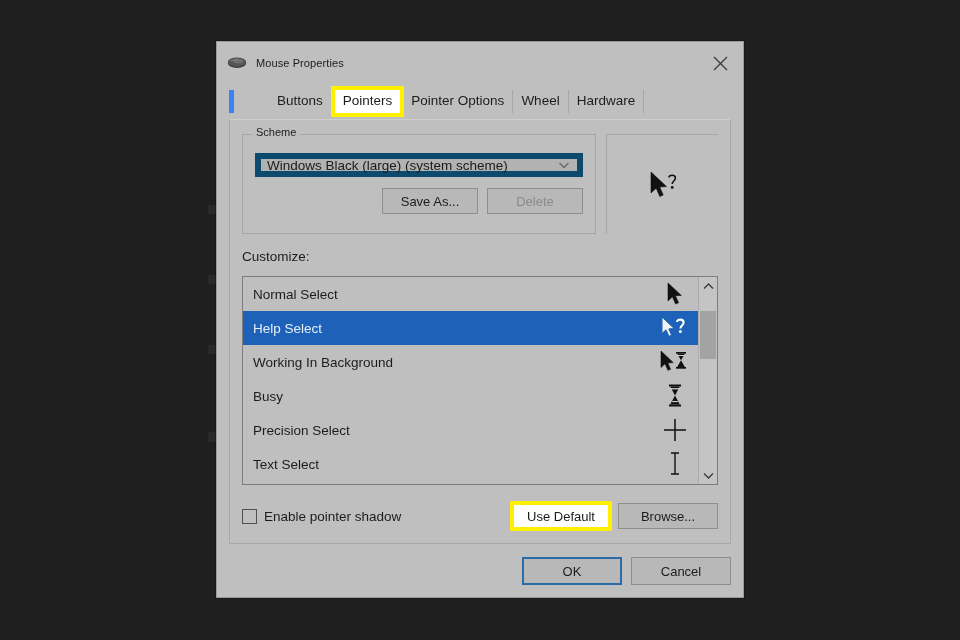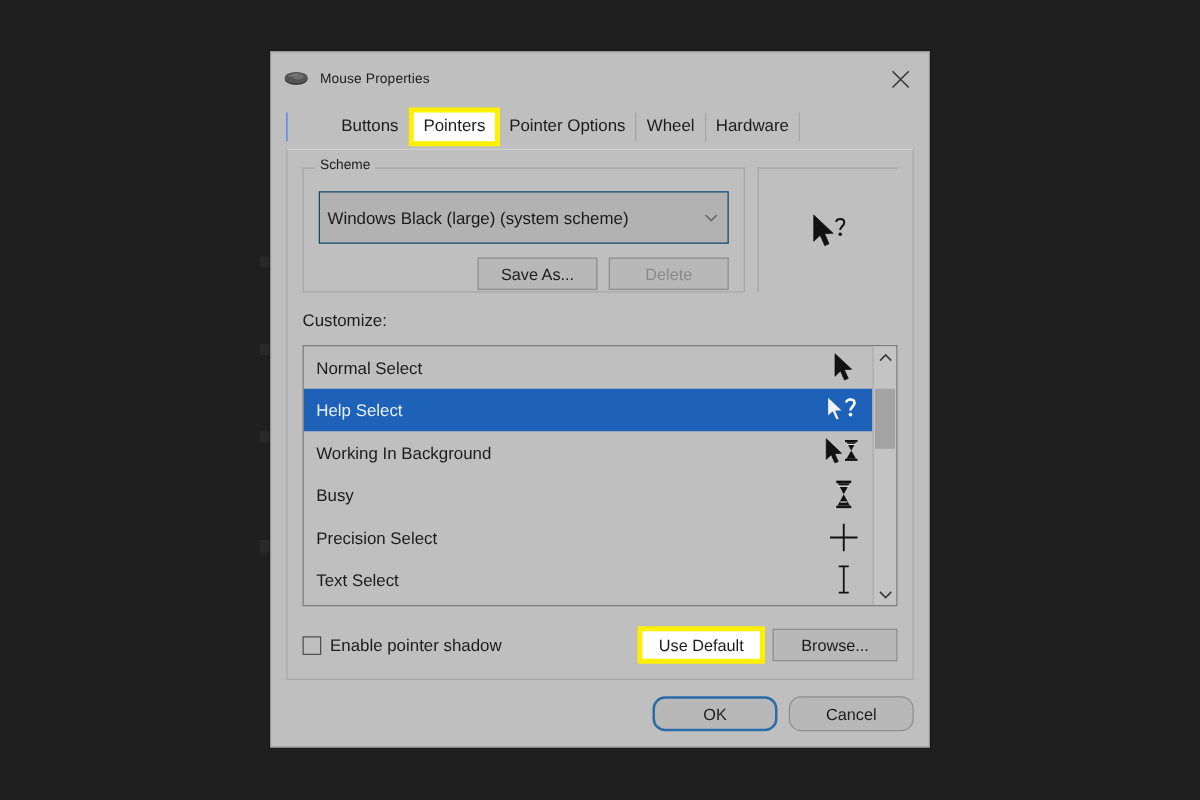--- a/index.html
+++ b/index.html
@@ -82,21 +82,21 @@
   }
   .tab {
     font-size: 13.5px;
     color: #1c1c1c;
     padding: 3px 8px 4px 8px;
     border-right: 1px solid #a6a6a6;
     line-height: 16px;
     cursor: default;
     white-space: nowrap;
   }
-  .tab.first { border-left: 1px solid #3b82f6; padding-left: 43px; }
+  .tab.first { border-left: 5px solid #3b82f6; padding-left: 43px; }
   .tab.highlight {
     background: #ffffff;
     box-shadow: 0 0 0 4px #ffef00;
     position: relative;
     z-index: 3;
     border-right: none;
     margin: 0 3px;
   }
 
   .tabpanel {
@@ -125,23 +125,23 @@
     position: absolute;
     top: -9px;
     left: 9px;
     background: #bfbfbf;
     padding: 0 4px;
     font-size: 11px;
     color: #1c1c1c;
   }
   .combo {
     margin: 18px 12px 0 12px;
-    height: 42px;
+    height: 24px;
     background: #b2b2b2;
-    border: 1px solid #0c4a6e;
+    border: 6px solid #0c4a6e;
     display: flex;
     align-items: center;
     padding: 0 6px;
     box-sizing: border-box;
     cursor: default;
   }
   .combo-text {
     flex: 1;
     font-size: 13.5px;
     color: #1a1a1a;
@@ -301,21 +301,20 @@
     display: flex;
     align-items: center;
     justify-content: flex-end;
     padding-right: 12px;
     box-sizing: border-box;
     gap: 9px;
   }
   .btn-footer {
     min-width: 100px;
     height: 28px;
-    border-radius: 10px;
   }
   .btn-footer.focused {
     border: 2px solid #2a6ca8;
   }
 </style>
 </head>
 <body>
 
 <div class="ghost-bg"></div>
 <div class="ghost-mark" style="left:208px;top:205px;width:10px;height:9px;"></div>

